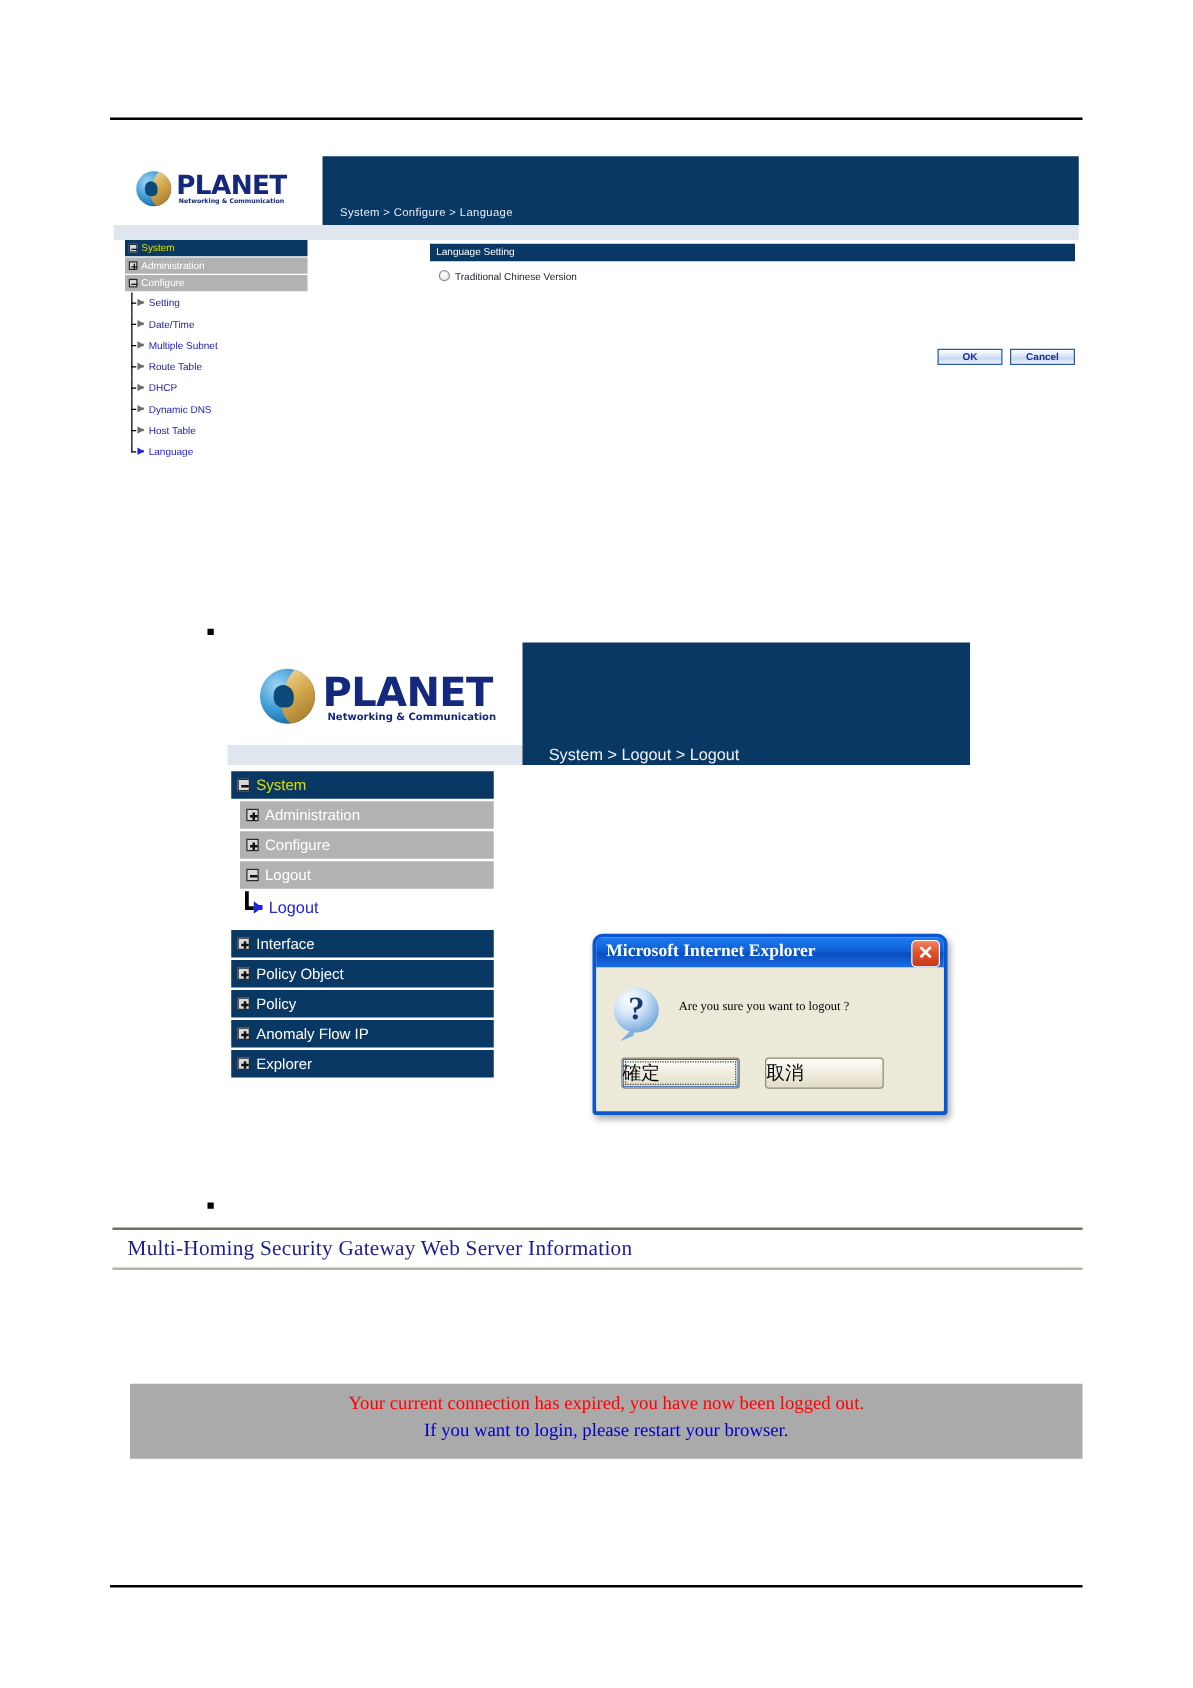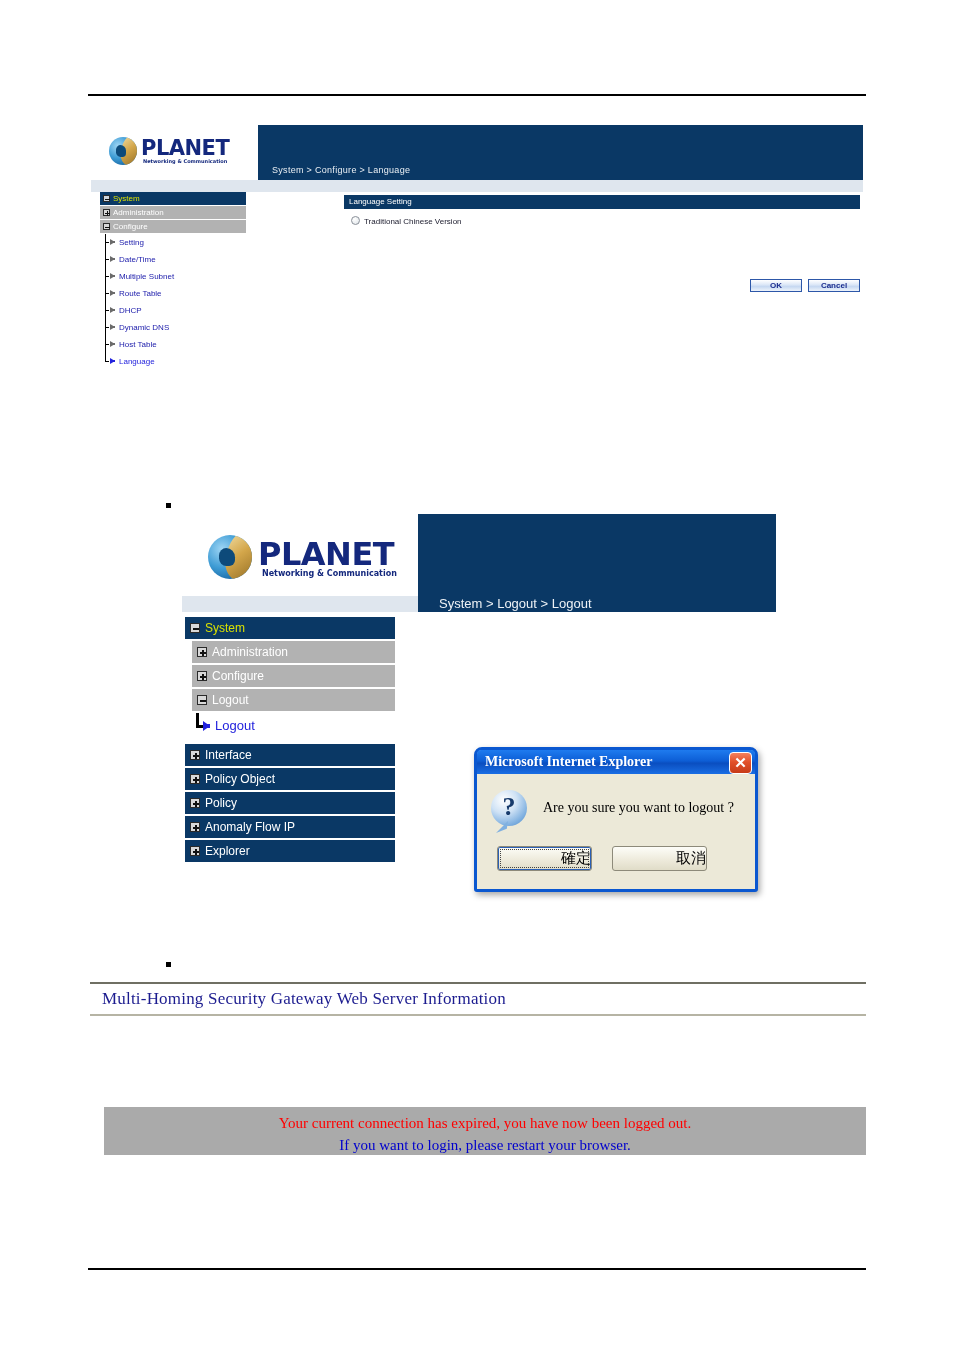--- a/index.html
+++ b/index.html
@@ -418,35 +418,35 @@
     left: 5px; bottom: -7px;
     width: 12px; height: 12px;
     background: #7fb0e0;
     clip-path: polygon(0 100%, 100% 0, 90% 65%);
   }
   .ie-dialog .dlg-msg {
     position: absolute;
     left: 66px; top: 26px;
     right: 10px;
     font-family: "Liberation Serif", serif;
-    font-size: 14px;
+    font-size: 10px;
     color: #000000;
     white-space: nowrap;
   }
   .ie-dialog .dlg-buttons {
     position: absolute;
     left: 20px; top: 72px;
     display: flex;
     gap: 20px;
   }
   .dlg-btn {
     width: 95px;
     height: 25px;
     line-height: 23px;
-    text-align: right;
+    text-align: left;
     font-size: 15px;
     color: #000;
     background: linear-gradient(180deg, #fdfdf8 0%, #eeebdc 55%, #e0dcc8 100%);
     border: 1px solid #8d8a7a;
     border-radius: 3px;
     font-family: "DejaVu Sans", sans-serif;
   }
   .dlg-btn.default {
     outline: 1px dotted #444;
     outline-offset: -4px;
@@ -475,21 +475,21 @@
   }
   .fig3 .hrule-thin2 {
     height: 2px;
     background: #b6b4a4;
   }
   .fig3 .msgbox {
     position: absolute;
     left: 14px;
     top: 125px;
     width: 762px;
-    height: 48px;
+    height: 60px;
     background: #aaaaaa;
     text-align: center;
     font-family: "Liberation Serif", serif;
   }
   .fig3 .msgbox .line1 {
     color: #ff0000;
     font-size: 15px;
     padding-top: 8px;
     white-space: nowrap;
   }

